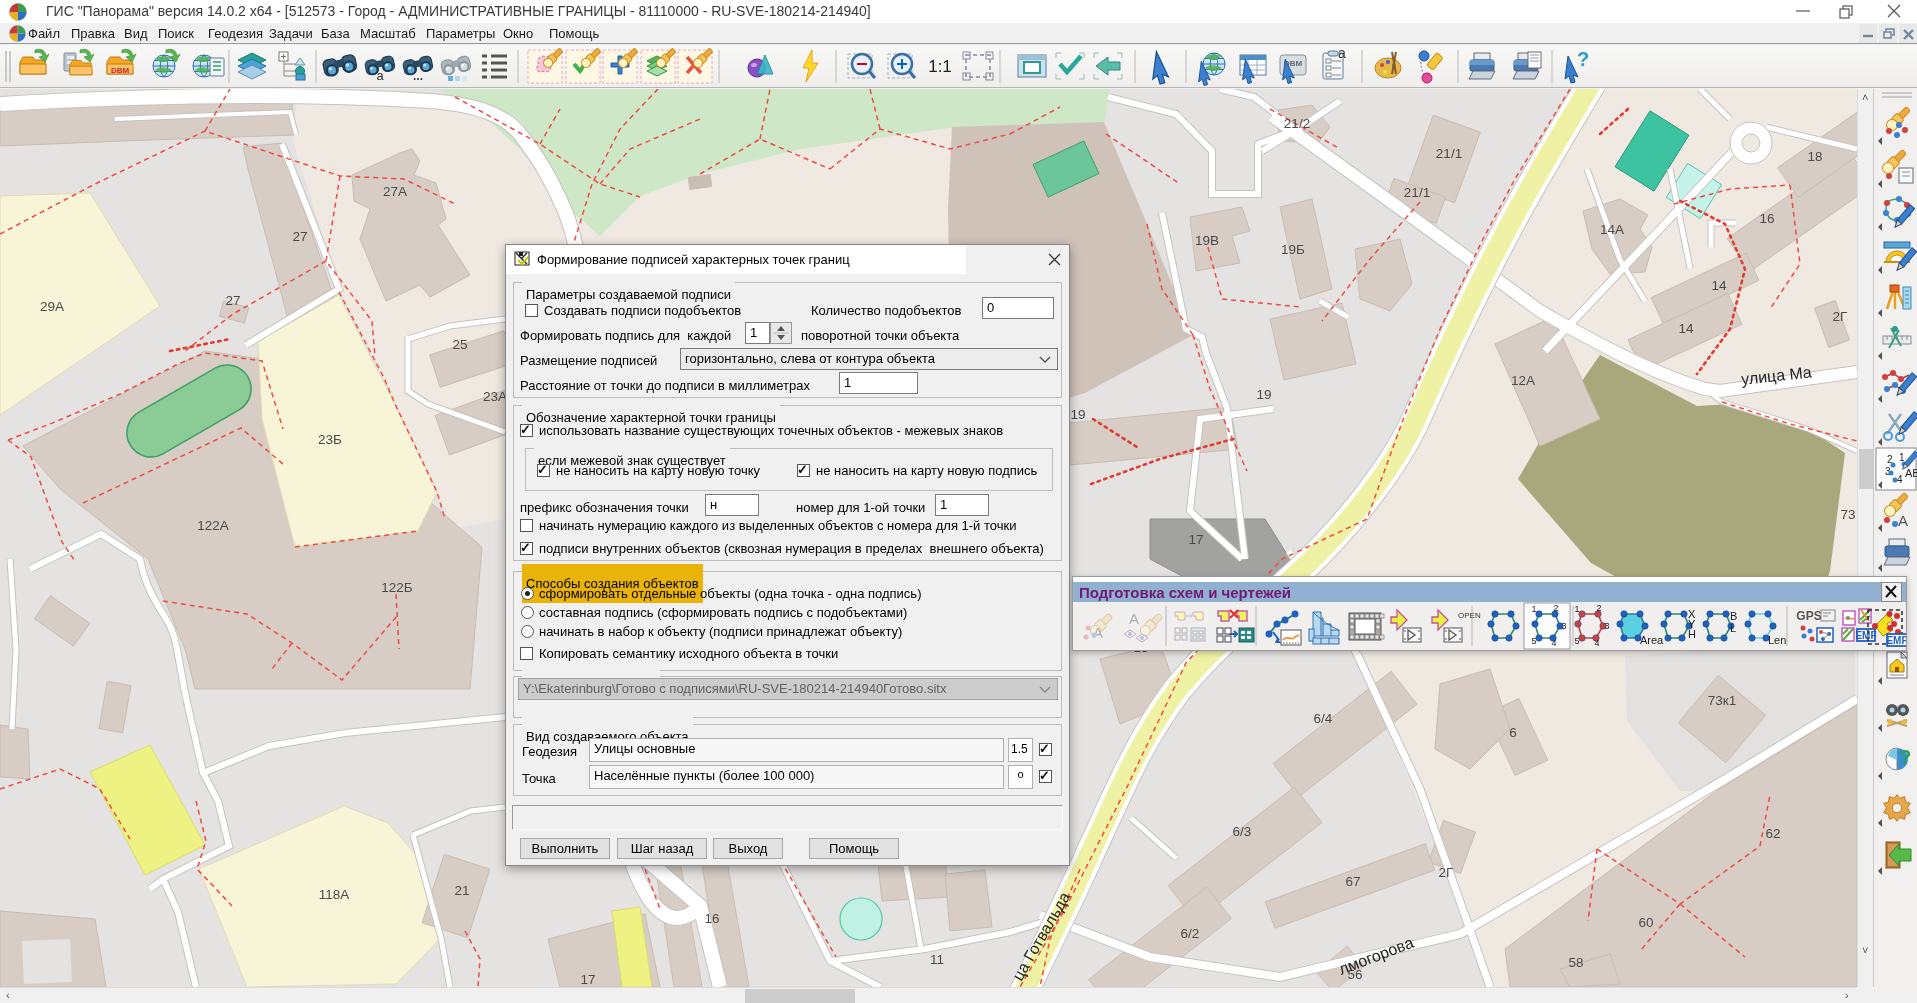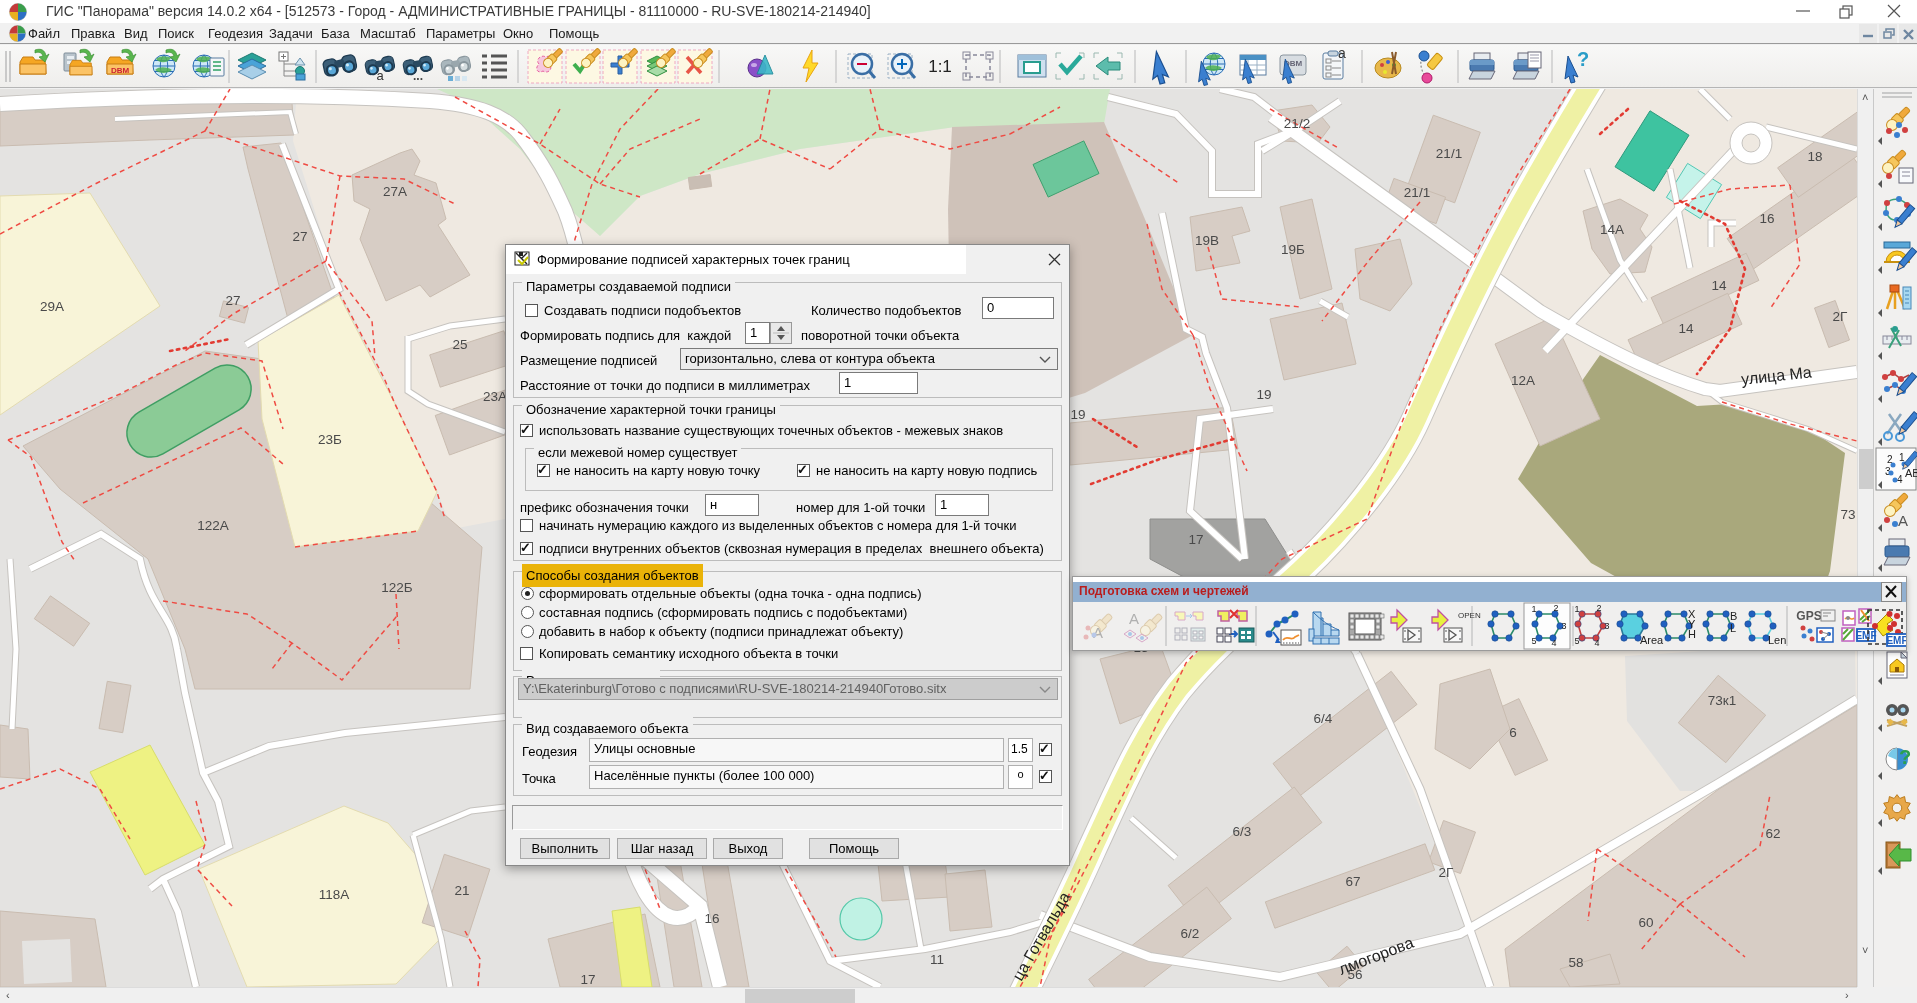--- a/index.html
+++ b/index.html
@@ -11,21 +11,21 @@
 #menubar span.mi { position:absolute; top:3px; font-size:13px; color:#1a1a1a; }
 #toolbar { position:absolute; left:0; top:45px; width:1917px; height:43px; background:linear-gradient(#f8f8f7,#efeeec); border-bottom:1px solid #b5b5b5; }
 #maparea { position:absolute; left:0; top:89px; width:1857px; height:898px; overflow:hidden; background:#e4e3e1; }
 #vscroll { position:absolute; left:1857px; top:89px; width:16px; height:898px; background:#f0f0f0; border-left:1px solid #dcdcdc; }
 #rtools { position:absolute; left:1873px; top:89px; width:44px; height:914px; background:#f1f0ef; border-left:1px solid #c9c9c9; }
 #hscroll { position:absolute; left:0; top:987px; width:1857px; height:16px; background:#f0f0f0; border-top:1px solid #dcdcdc; }
 .arr { color:#505050; font-size:11px; position:absolute; }
 #dialog { position:absolute; left:505px; top:244px; width:565px; height:622px; background:#f0f0f0; border:1px solid #888888; box-shadow:0 3px 10px rgba(0,0,0,0.35); }
 #floattb { position:absolute; left:1072px; top:576px; width:835px; height:75px; background:#f0efee; border:1px solid #9a9a9a; box-shadow:0 2px 6px rgba(0,0,0,0.25); }
 .gb { position:absolute; border:1px solid #bcbcbc; }
-.gb > .gl { position:absolute; left:8px; top:-8px; background:#f0f0f0; padding:4px 4px; font-size:13px; color:#000; white-space:nowrap; }
+.gb > .gl { position:absolute; left:8px; top:-8px; background:#f0f0f0; padding:12px 4px; font-size:13px; color:#000; white-space:nowrap; }
 .lbl { position:absolute; font-size:13px; color:#000; white-space:nowrap; }
 .cb { position:absolute; width:13px; height:13px; background:#fff; border:1px solid #555; }
 .cb.ck:before { content:"✓"; position:absolute; left:-1px; top:-3px; font-size:13px; color:#111; font-weight:bold; }
 .rb { position:absolute; width:13px; height:13px; background:#fff; border:1px solid #555; border-radius:50%; }
 .rb.ck:before { content:""; position:absolute; left:3px; top:3px; width:5px; height:5px; background:#222; border-radius:50%; }
 .tf { position:absolute; background:#fff; border:1px solid #7a7a7a; font-size:13px; color:#000; padding:2px 4px; white-space:nowrap; overflow:hidden; }
 .btn { position:absolute; background:#e1e1e1; border:1px solid #a9a9a9; font-size:13px; color:#000; text-align:center; }
 </style>
 </head>
 <body>
@@ -863,21 +863,21 @@
         <path d="M1,1 L6,6 L11,1" stroke="#555" stroke-width="1.4" fill="none"></path>
       </svg></div>
 <span class="lbl" style="left:14px;top:133px">Расстояние от точки до подписи в миллиметрах</span>
 <div class="tf" style="left:333px;top:127px;width:79px;height:22px">1</div>
 <div class="gb" style="left:7px;top:160px;width:549px;height:156px">
       <span class="gl" style="background:#f0f0f0">Обозначение характерной точки границы</span>
     </div>
 <div class="cb ck" style="left:14px;top:179px"></div>
 <span class="lbl" style="left:33px;top:178px">использовать название существующих точечных объектов - межевых знаков</span>
 <div class="gb" style="left:19px;top:203px;width:528px;height:43px">
-      <span class="gl" style="background:#f0f0f0">если межевой номер существует</span>
+      <span class="gl" style="background:#f0f0f0">если межевой знак существует</span>
     </div>
 <div class="cb ck" style="left:31px;top:219px"></div>
 <span class="lbl" style="left:50px;top:218px">не наносить на карту новую точку</span>
 <div class="cb ck" style="left:291px;top:219px"></div>
 <span class="lbl" style="left:310px;top:218px">не наносить на карту новую подпись</span>
 <span class="lbl" style="left:14px;top:255px">префикс обозначения точки</span>
 <div class="tf" style="left:199px;top:249px;width:54px;height:22px">н</div>
 <span class="lbl" style="left:290px;top:255px">номер для 1-ой точки</span>
 <div class="tf" style="left:429px;top:249px;width:54px;height:22px">1</div>
 <div class="cb" style="left:14px;top:274px"></div>
@@ -885,21 +885,21 @@
 <div class="cb ck" style="left:14px;top:297px"></div>
 <span class="lbl" style="left:33px;top:296px">подписи внутренних объектов (сквозная нумерация в пределах&nbsp; внешнего объекта)</span>
 <div class="gb" style="left:7px;top:326px;width:549px;height:100px">
       <span class="gl" style="background:#eab308">Способы создания объектов</span>
     </div>
 <div class="rb ck" style="left:15px;top:342px"></div>
 <span class="lbl" style="left:33px;top:341px">сформировать отдельные объекты (одна точка - одна подпись)</span>
 <div class="rb" style="left:15px;top:361px"></div>
 <span class="lbl" style="left:33px;top:360px">составная подпись (сформировать подпись с подобъектами)</span>
 <div class="rb" style="left:15px;top:380px"></div>
-<span class="lbl" style="left:33px;top:379px">добавить в набор к объекту (подписи принадлежат объекту)</span>
+<span class="lbl" style="left:33px;top:379px">начинать в набор к объекту (подписи принадлежат объекту)</span>
 <div class="cb" style="left:14px;top:402px"></div>
 <span class="lbl" style="left:33px;top:401px">Копировать семантику исходного объекта в точки</span>
 <div class="gb" style="left:7px;top:431px;width:549px;height:42px">
       <span class="gl" style="background:#f0f0f0">Редактируемая карта</span>
     </div>
 <div class="tf" style="left:12px;top:433px;width:540px;height:22px;background:#cccccc;border-color:#a0a0a0;color:#606060">Y:\Ekaterinburg\Готово с подписями\RU-SVE-180214-214940Готово.sitx<svg width="12" height="8" style="position:absolute;right:6px;top:7px">
         <path d="M1,1 L6,6 L11,1" stroke="#888" stroke-width="1.4" fill="none"></path>
       </svg></div>
 <div class="gb" style="left:7px;top:479px;width:549px;height:72px">
       <span class="gl" style="background:#f0f0f0">Вид создаваемого объекта</span>
@@ -914,21 +914,21 @@
 <div class="cb ck" style="left:533px;top:525px"></div>
 <div style="position:absolute;left:6px;top:560px;width:551px;height:25px;background:#f0f0f0;border:1px solid #9a9a9a;border-right-color:#fff;border-bottom-color:#fff"></div>
 <div class="btn" style="left:14px;top:593px;width:90px;height:21px;line-height:19px">Выполнить</div>
 <div class="btn" style="left:111px;top:593px;width:90px;height:21px;line-height:19px">Шаг назад</div>
 <div class="btn" style="left:207px;top:593px;width:70px;height:21px;line-height:19px">Выход</div>
 <div class="btn" style="left:303px;top:593px;width:90px;height:21px;line-height:19px">Помощь</div>
   </div>
 <div id="floattb">
     <div style="position:absolute;left:0;top:0;width:833px;height:5px;background:#fff"></div>
 <div style="position:absolute;left:0;top:5px;width:833px;height:20px;background:#92b0d0"></div>
-<span style="position:absolute;left:6px;top:7px;font-size:12px;font-weight:bold;color:#b91c1c">Подготовка схем и чертежей</span>
+<span style="position:absolute;left:6px;top:7px;font-size:15px;font-weight:bold;color:#701a75">Подготовка схем и чертежей</span>
 <div style="position:absolute;left:808px;top:5px;width:21px;height:20px;background:#f0f0f0;border:1px solid #888"></div>
 <svg width="21" height="20" style="position:absolute;left:808px;top:5px">
       <path d="M5,4 L15,15 M15,4 L5,15" stroke="#111" stroke-width="2"></path>
     </svg>
 <svg width="833" height="50" style="position:absolute;left:0;top:25px">
 <line x1="93" y1="4" x2="93" y2="44" stroke="#c8c8c8" stroke-width="1.5"></line>
 <line x1="183" y1="4" x2="183" y2="44" stroke="#c8c8c8" stroke-width="1.5"></line>
 <line x1="399" y1="4" x2="399" y2="44" stroke="#c8c8c8" stroke-width="1.5"></line>
 <line x1="500" y1="4" x2="500" y2="44" stroke="#c8c8c8" stroke-width="1.5"></line>
 <line x1="714" y1="4" x2="714" y2="44" stroke="#c8c8c8" stroke-width="1.5"></line>

